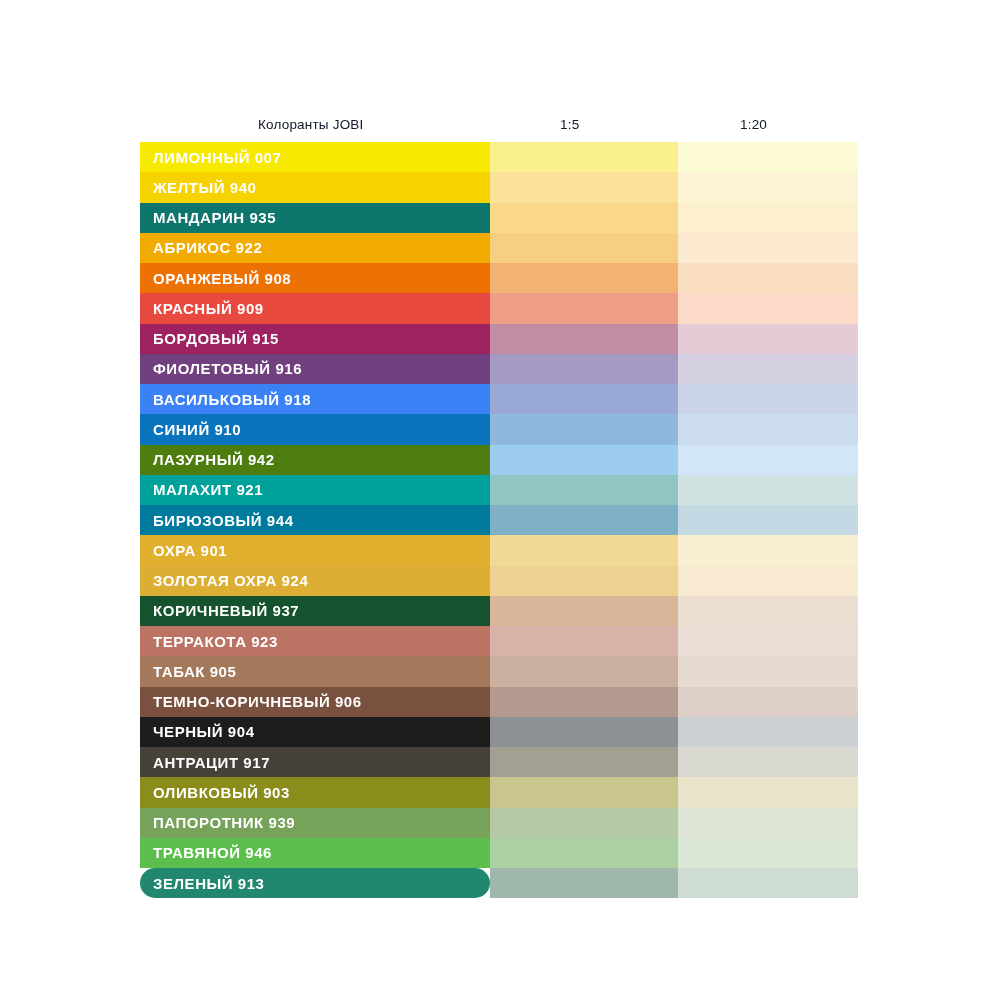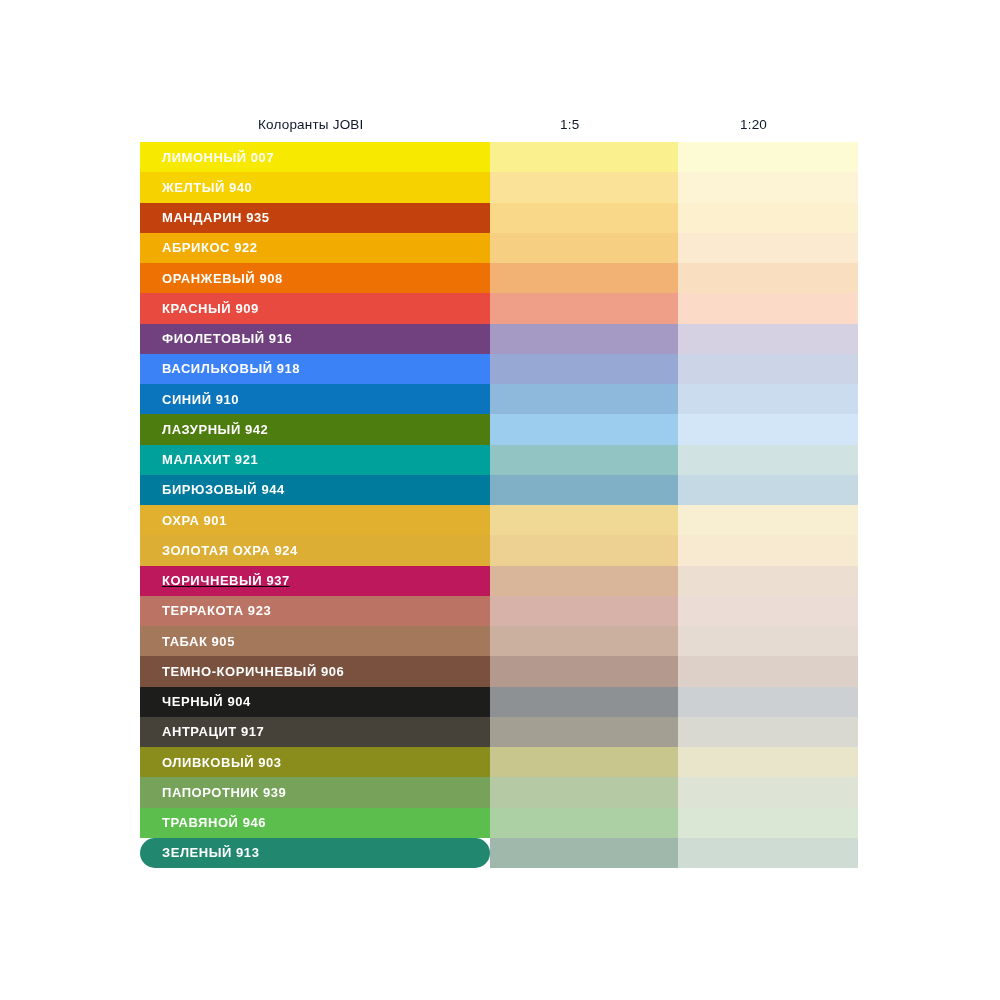--- a/index.html
+++ b/index.html
@@ -54,25 +54,25 @@
   .cell-base{
     width:350px;
     position:relative;
     display:flex;
     align-items:center;
   }
   .cell-d1{ width:188px; }
   .cell-d2{ width:180px; }
 
   .swatch-label{
-    font-size:13px;
+    font-size:15px;
     font-weight:700;
     color:#ffffff;
     letter-spacing:0.55px;
-    padding-left:22px;
+    padding-left:13px;
     white-space:nowrap;
     text-transform:uppercase;
     font-family:"Liberation Sans","DejaVu Sans",sans-serif;
   }
 </style>
 </head>
 <body>
 
 <div id="chart-root">
 
@@ -91,21 +91,21 @@
         <div class="cell cell-d2" style="background: rgb(253, 251, 212);"></div>
       </div>
       <div class="swatch-row">
         <div class="cell cell-base" style="background: rgb(245, 210, 0);">
           <span class="swatch-label">ЖЕЛТЫЙ 940</span>
         </div>
         <div class="cell cell-d1" style="background: rgb(250, 227, 152);"></div>
         <div class="cell cell-d2" style="background: rgb(253, 244, 214);"></div>
       </div>
       <div class="swatch-row">
-        <div class="cell cell-base" style="background: #c2410c; text-align: center;">
+        <div class="cell cell-base" style="background: #0f766e; text-align: center;">
           <span class="swatch-label">МАНДАРИН 935</span>
         </div>
         <div class="cell cell-d1" style="background: rgb(249, 217, 137);"></div>
         <div class="cell cell-d2" style="background: rgb(253, 240, 207);"></div>
       </div>
       <div class="swatch-row">
         <div class="cell cell-base" style="background: rgb(242, 171, 0);">
           <span class="swatch-label">АБРИКОС 922</span>
         </div>
         <div class="cell cell-d1" style="background: rgb(247, 207, 131);"></div>
@@ -119,20 +119,27 @@
         <div class="cell cell-d2" style="background: rgb(250, 222, 192);"></div>
       </div>
       <div class="swatch-row">
         <div class="cell cell-base" style="background: rgb(233, 74, 64);">
           <span class="swatch-label">КРАСНЫЙ 909</span>
         </div>
         <div class="cell cell-d1" style="background: rgb(239, 158, 135);"></div>
         <div class="cell cell-d2" style="background: rgb(251, 218, 200);"></div>
       </div>
       <div class="swatch-row">
+        <div class="cell cell-base" style="background: rgb(157, 35, 96);">
+          <span class="swatch-label">БОРДОВЫЙ 915</span>
+        </div>
+        <div class="cell cell-d1" style="background: rgb(193, 141, 164);"></div>
+        <div class="cell cell-d2" style="background: rgb(228, 203, 213);"></div>
+      </div>
+      <div class="swatch-row">
         <div class="cell cell-base" style="background: rgb(112, 64, 127);">
           <span class="swatch-label">ФИОЛЕТОВЫЙ 916</span>
         </div>
         <div class="cell cell-d1" style="background: rgb(165, 154, 196);"></div>
         <div class="cell cell-d2" style="background: rgb(214, 208, 227);"></div>
       </div>
       <div class="swatch-row">
         <div class="cell cell-base" style="background: #3b82f6;">
           <span class="swatch-label">ВАСИЛЬКОВЫЙ 918</span>
         </div>
@@ -175,21 +182,21 @@
         <div class="cell cell-d2" style="background: rgb(248, 238, 210);"></div>
       </div>
       <div class="swatch-row">
         <div class="cell cell-base" style="background: rgb(221, 174, 52);">
           <span class="swatch-label">ЗОЛОТАЯ ОХРА 924</span>
         </div>
         <div class="cell cell-d1" style="background: rgb(237, 209, 147);"></div>
         <div class="cell cell-d2" style="background: rgb(247, 234, 208);"></div>
       </div>
       <div class="swatch-row">
-        <div class="cell cell-base" style="background: #be185d; text-decoration: underline;">
+        <div class="cell cell-base" style="background: #14532d;">
           <span class="swatch-label">КОРИЧНЕВЫЙ 937</span>
         </div>
         <div class="cell cell-d1" style="background: rgb(217, 182, 154);"></div>
         <div class="cell cell-d2" style="background: rgb(236, 223, 210);"></div>
       </div>
       <div class="swatch-row">
         <div class="cell cell-base" style="background: rgb(187, 116, 100);">
           <span class="swatch-label">ТЕРРАКОТА 923</span>
         </div>
         <div class="cell cell-d1" style="background: rgb(215, 178, 168);"></div>

